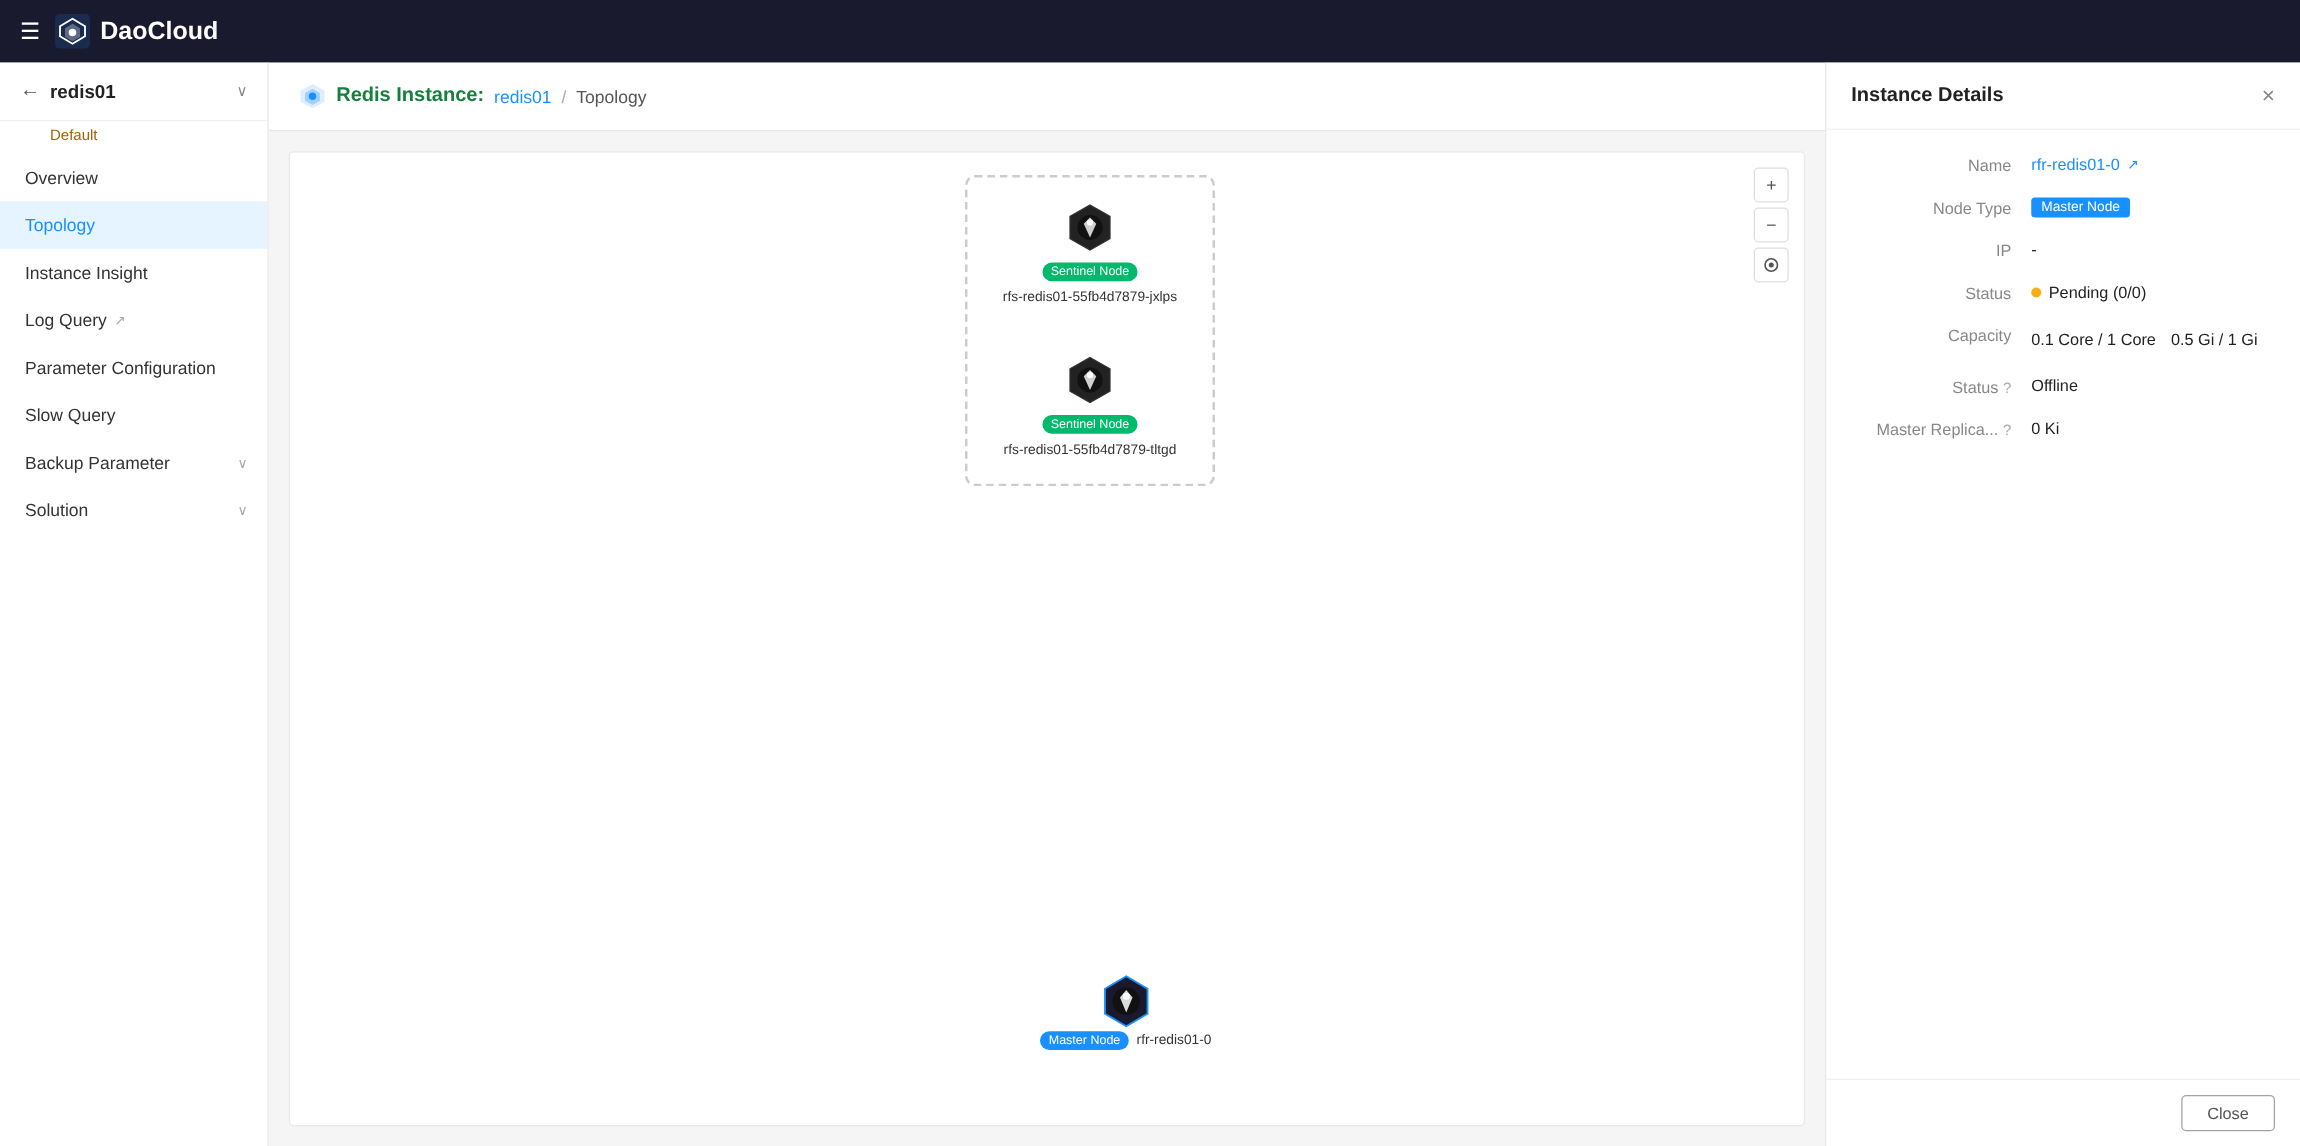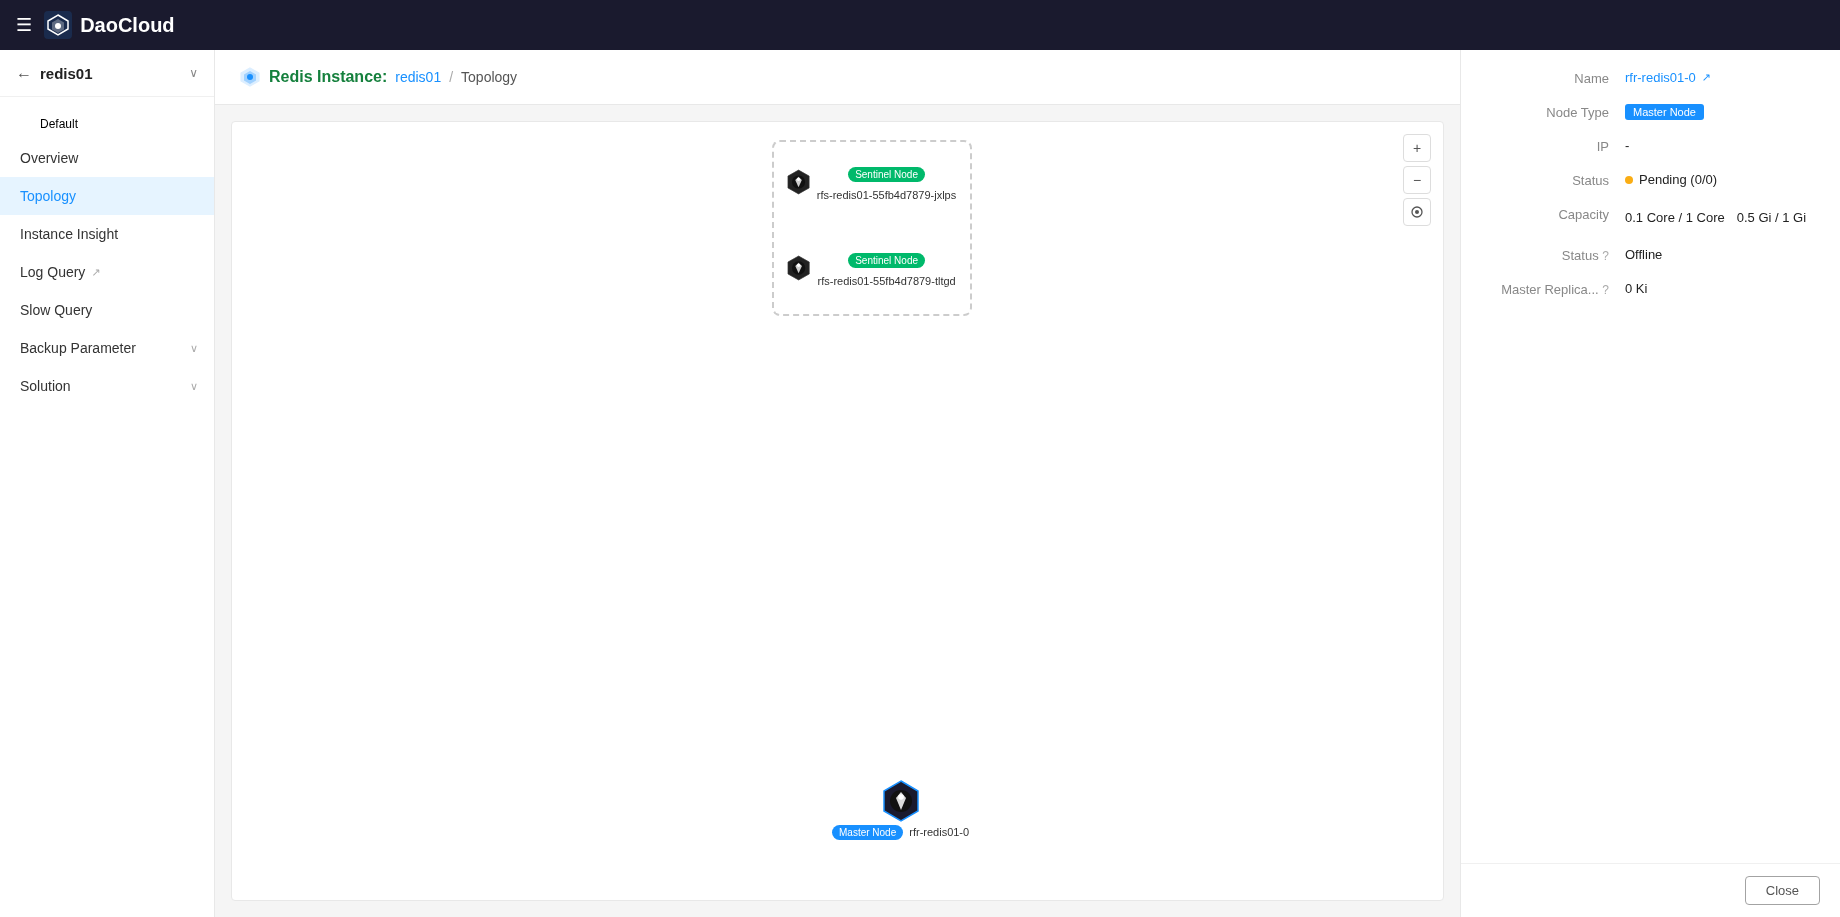--- a/index.html
+++ b/index.html
@@ -44,21 +44,21 @@
       border-bottom: 1px solid #f0f0f0;
     }
     .sidebar-header-left {
       display: flex;
       align-items: center;
       gap: 8px;
     }
     .sidebar-back-icon { color: #555; cursor: pointer; font-size: 16px; }
     .sidebar-instance-name { font-size: 15px; font-weight: 600; color: #222; }
     .sidebar-chevron { color: #888; font-size: 12px; cursor: pointer; }
-    .sidebar-default-label { font-size: 12px; color: #000000; padding: 4px 16px 8px 40px; margin-top: 16px; }
+    .sidebar-default-label { font-size: 12px; color: #a16207; padding: 4px 16px 8px 40px; }
     .sidebar-nav-item {
       padding: 11px 16px 11px 20px;
       font-size: 14px;
       color: #333;
       cursor: pointer;
       display: flex;
       align-items: center;
       gap: 6px;
     }
     .sidebar-nav-item.active { color: #1890ff; background: #e6f4ff; }
@@ -137,21 +137,21 @@
       left: 540px;
       width: 200px;
       border: 2px dashed #ccc;
       border-radius: 8px;
       padding: 10px;
       background: transparent;
     }
 
     .node-card {
       display: flex;
-      flex-direction: row;
+      flex-direction: column;
       align-items: center;
       margin: 8px 0;
     }
     .node-icon {
       width: 44px;
       height: 44px;
       margin-bottom: 6px;
     }
     .node-label-row {
       display: flex;
@@ -311,20 +311,23 @@
       <span>Topology</span>
     </div>
     <div class="sidebar-nav-item">
       <span>Instance Insight</span>
     </div>
     <div class="sidebar-nav-item">
       <span>Log Query</span>
       <span class="ext-icon">↗</span>
     </div>
     <div class="sidebar-nav-item">
+      <span>Parameter Configuration</span>
+    </div>
+    <div class="sidebar-nav-item">
       <span>Slow Query</span>
     </div>
     <div class="sidebar-nav-item-with-arrow">
       <span>Backup Parameter</span>
       <span style="font-size:11px;color:#aaa;">∨</span>
     </div>
     <div class="sidebar-nav-item-with-arrow">
       <span>Solution</span>
       <span style="font-size:11px;color:#aaa;">∨</span>
     </div>
@@ -399,20 +402,24 @@
           <span class="badge-master">Master Node</span>
           <span class="node-name-text">rfr-redis01-0</span>
         </div>
       </div>
 
     </div>
 
   </div>
 
   <div class="details-panel">
+    <div class="details-header">
+      <span class="details-title">Instance Details</span>
+      <span class="details-close">×</span>
+    </div>
     <div class="details-body">
 
       <div class="detail-row">
         <span class="detail-label">Name</span>
         <span class="detail-value">
           <a>rfr-redis01-0</a>
           <span style="color:#1890ff;font-size:11px;">↗</span>
         </span>
       </div>
 

